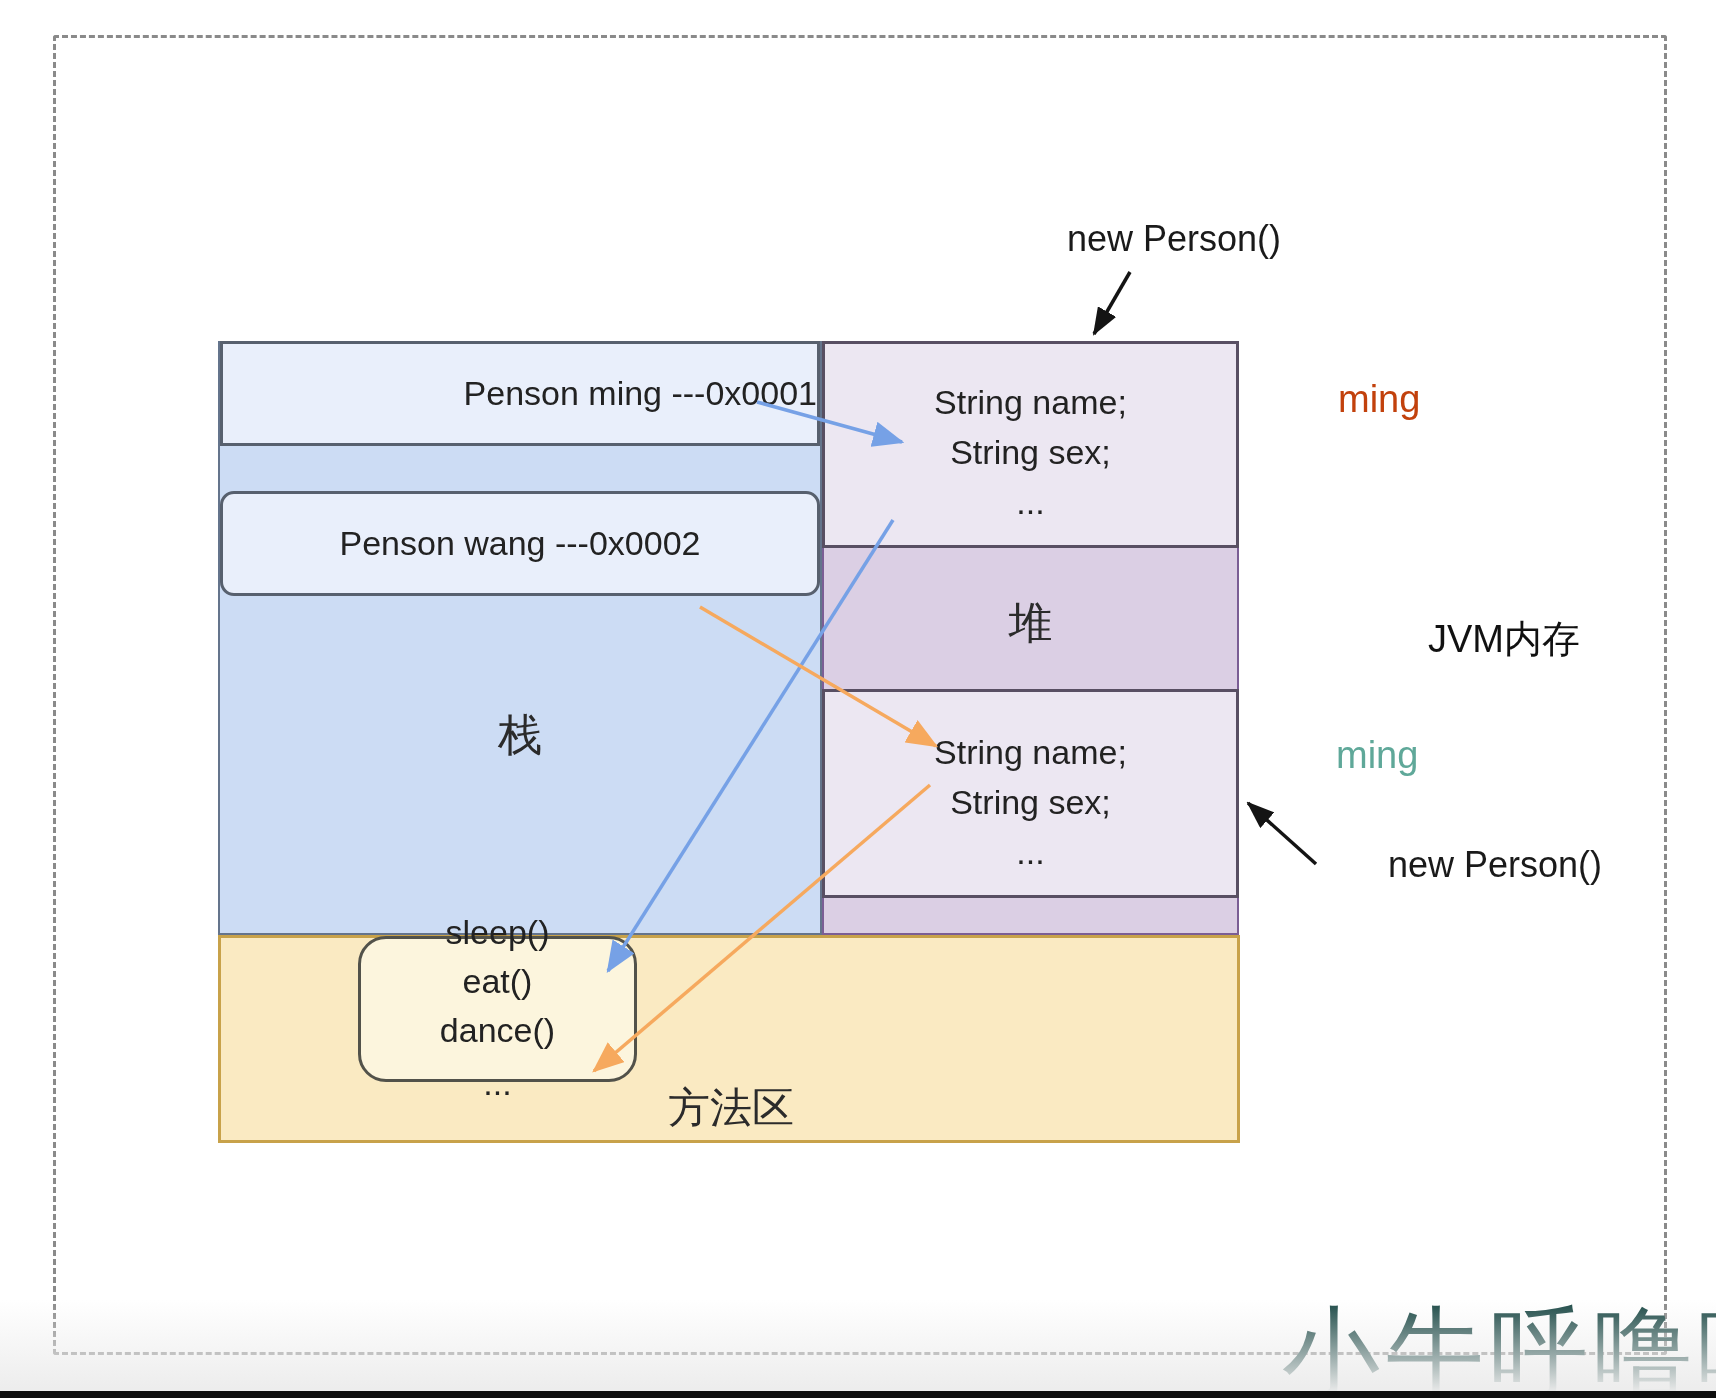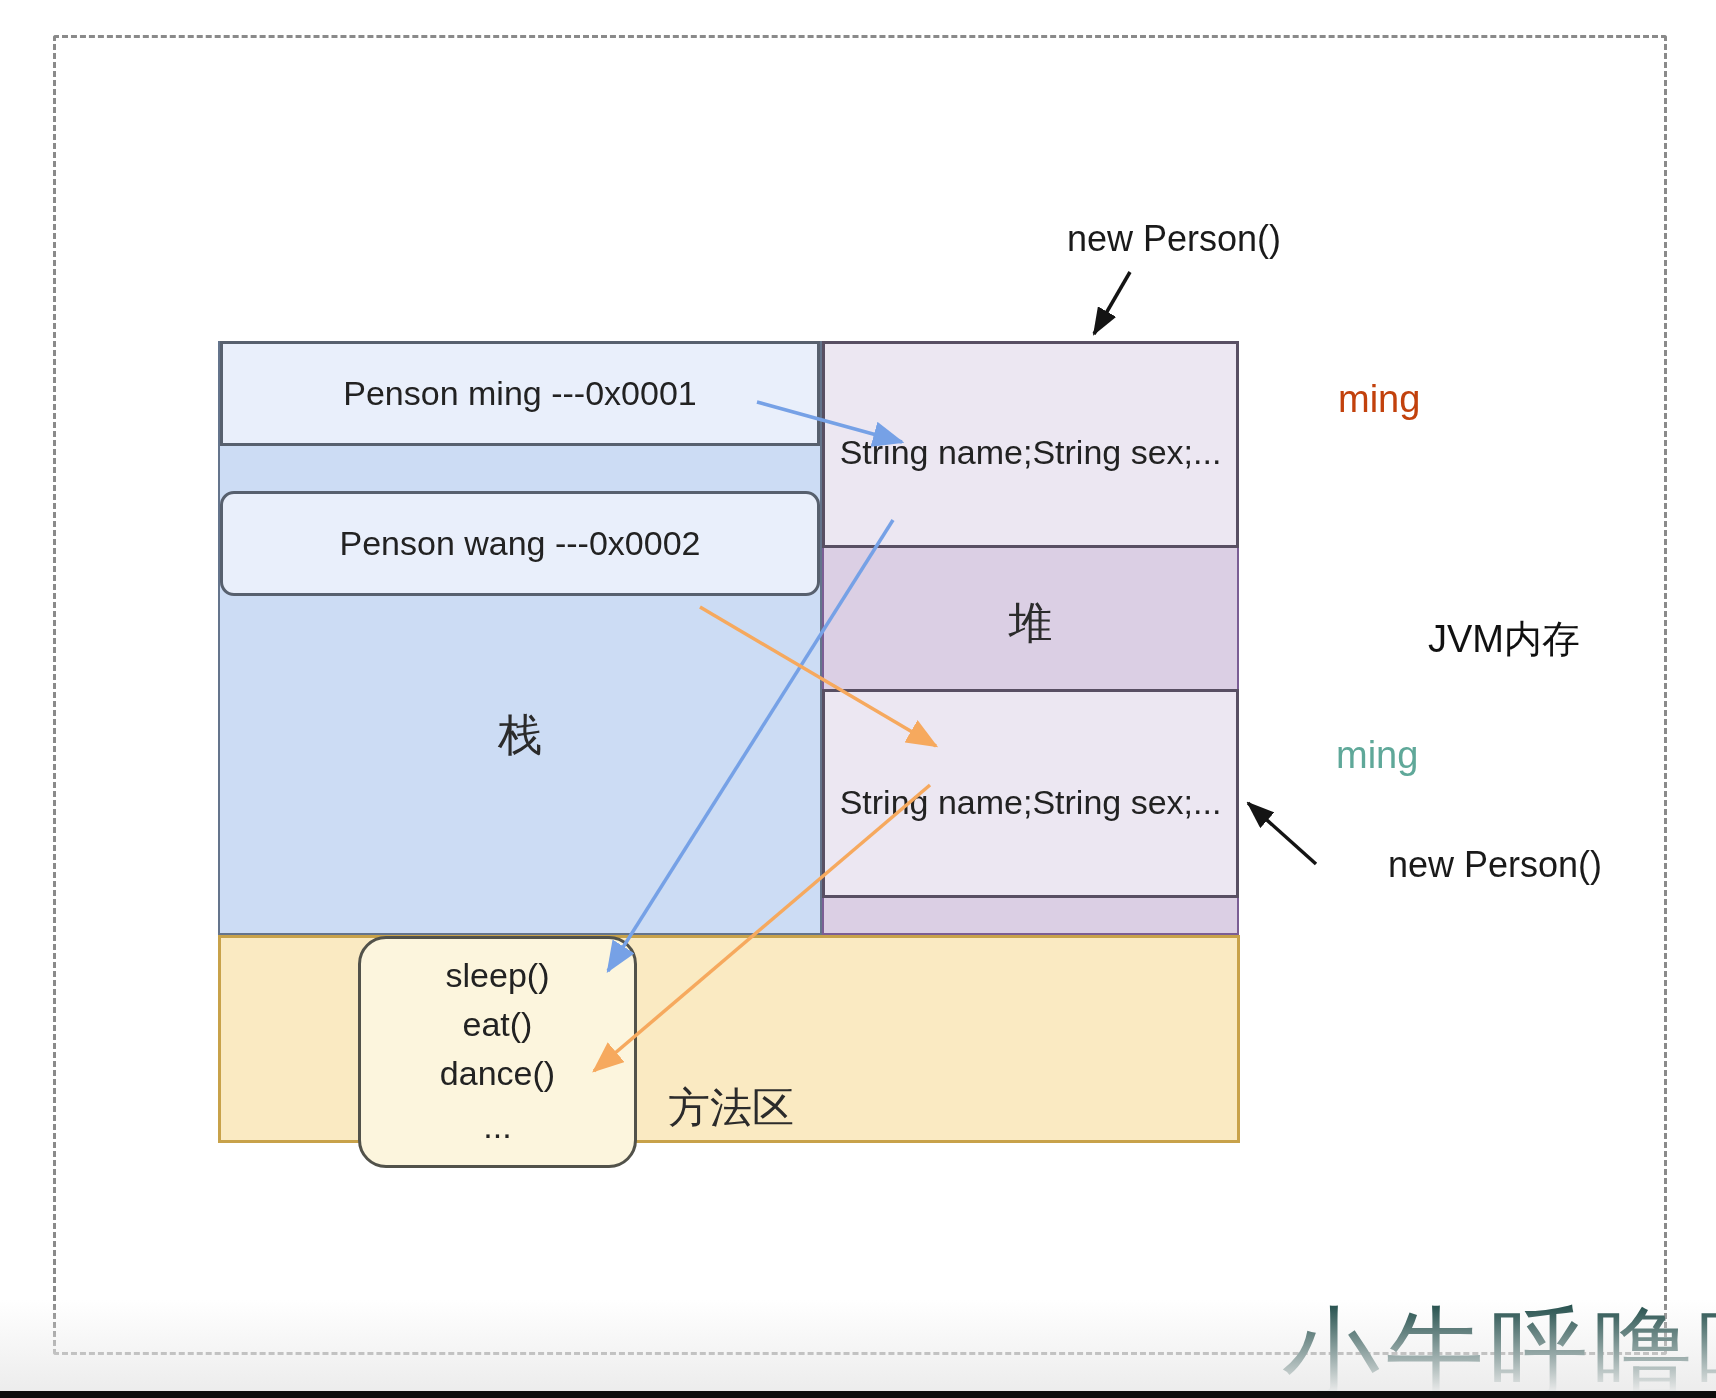--- a/index.html
+++ b/index.html
@@ -26,50 +26,50 @@
   .stack-outer{
     position:absolute;left:218px;top:341px;width:604px;height:594px;
     background:#ccdcf4;border:2px solid #64748c;box-sizing:border-box;
   }
   .stack-frame{
     position:absolute;left:220px;width:600px;height:105px;
     background:#e9effb;border:3px solid #57606e;box-sizing:border-box;
     display:flex;align-items:center;justify-content:center;
     font-size:34px;color:#222;
   }
-  .frame-ming{top:341px;}
+  .frame-ming{top:341px;justify-content:flex-end;}
   .frame-wang{top:491px;border-radius:14px;}
   .stack-label{
     position:absolute;left:218px;top:706px;width:604px;text-align:center;
     font-size:44px;color:#2b2b2b;
   }
   
   .heap-outer{
     position:absolute;left:822px;top:341px;width:417px;height:594px;
     background:#dbcfe4;border:2px solid #7b5e95;box-sizing:border-box;
   }
   .heap-object{
     position:absolute;left:822px;width:417px;
     background:#ece7f2;border:3px solid #584f63;box-sizing:border-box;
-    display:flex;flex-direction:row;align-items:center;justify-content:center;
+    display:flex;flex-direction:column;align-items:center;justify-content:center;
     font-size:34px;line-height:50px;color:#222;
   }
   .heap-object-1{top:341px;height:207px;padding-top:14px;}
   .heap-object-2{top:689px;height:209px;padding-top:16px;}
   .heap-label{
     position:absolute;left:822px;top:594px;width:417px;text-align:center;
     font-size:44px;color:#2b2b2b;
   }
   
   .method-area{
     position:absolute;left:218px;top:935px;width:1022px;height:208px;
     background:#faeac2;border:3px solid #c8a24a;box-sizing:border-box;
   }
   .method-box{
-    position:absolute;left:358px;top:936px;width:279px;height:232px;
+    position:absolute;left:358px;top:936px;width:279px;height:146px;
     background:#fcf5dd;border:3px solid#52524a;border-radius:28px;box-sizing:border-box;
     display:flex;flex-direction:column;align-items:center;justify-content:center;
     font-size:34px;line-height:49px;color:#222;
   }
   .method-box .dots-line{line-height:56px;}
   .method-area-label{
     position:absolute;left:668px;top:1080px;
     font-size:42px;color:#2b2b2b;
   }
   

